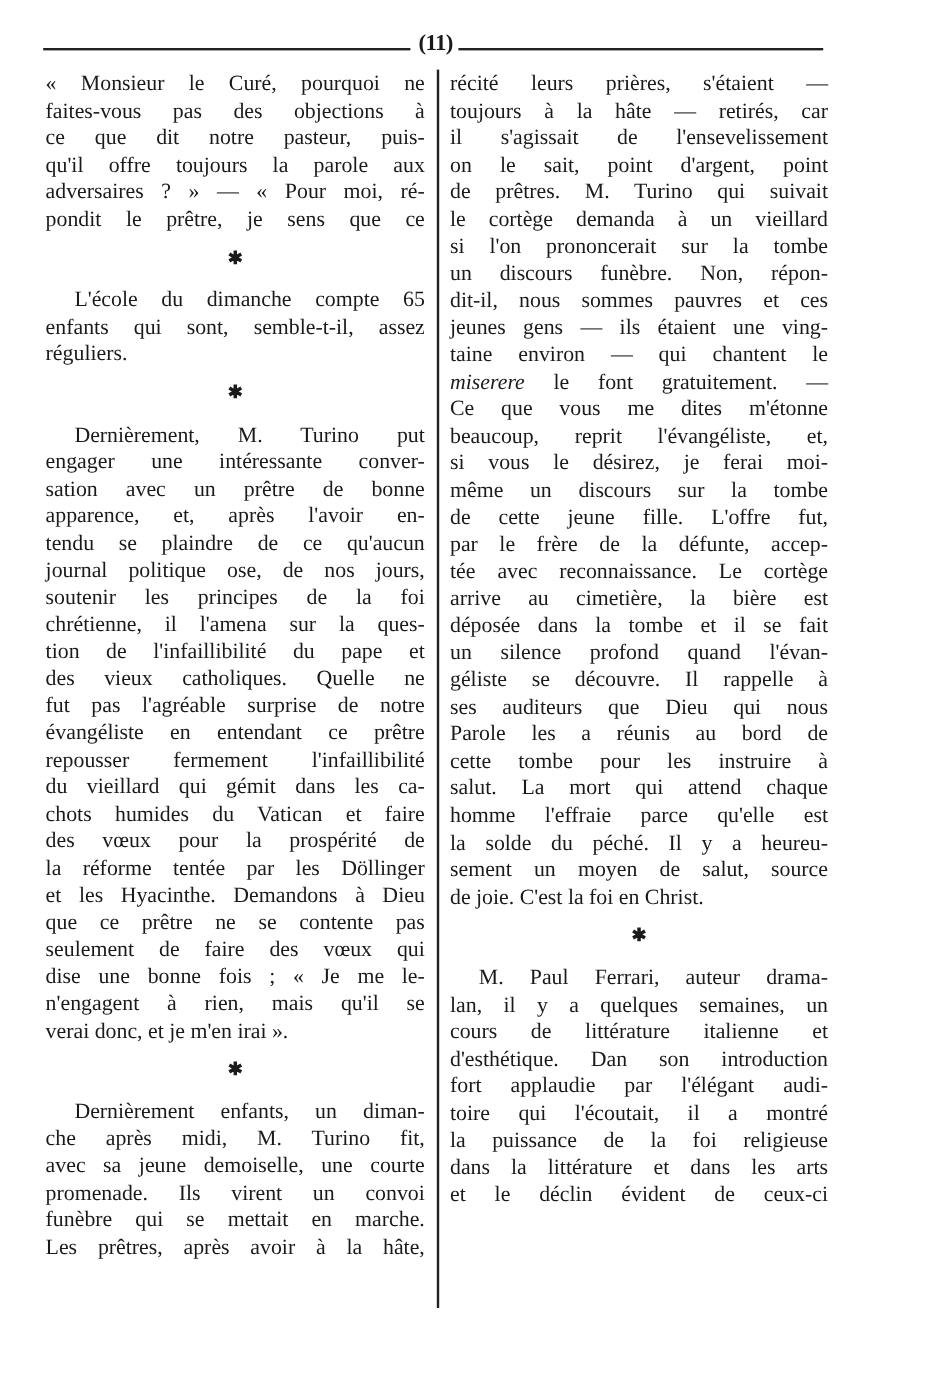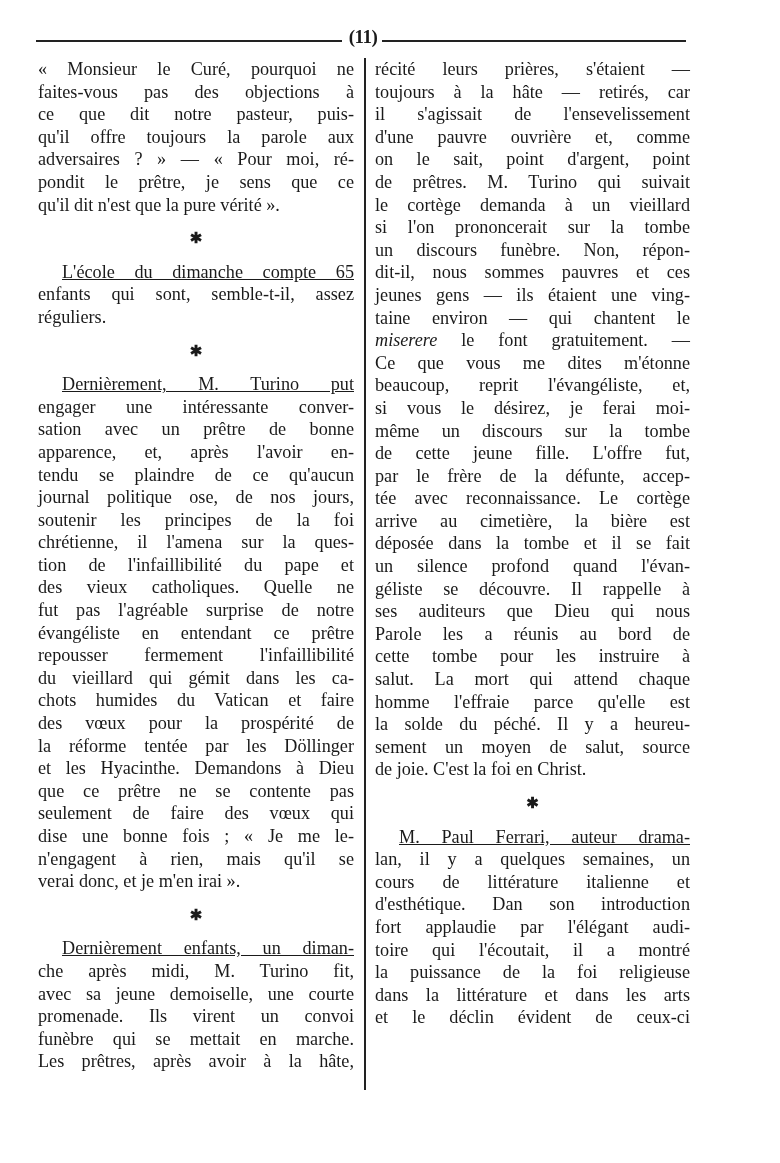--- a/index.html
+++ b/index.html
@@ -53,21 +53,21 @@
     .line {
       display: block;
       white-space: nowrap;
       text-align: justify;
       text-align-last: justify;
       height: 22.6px;
     }
     .line.last {
       text-align-last: left;
     }
-    .line.indent { padding-left: 24px; text-decoration: underline; }
+    .line.indent { padding-left: 24px; }
     .sep {
       display: block;
       text-align: center;
       height: 22.6px;
       font-size: 15px;
       font-weight: bold;
       line-height: 22.6px;
     }
     .gap { display: block; height: 11px; }
     .divider {
@@ -92,21 +92,20 @@
 <div class="divider"></div>
 
 <div class="col left">
   <div>
     <span class="line">« Monsieur le Curé, pourquoi ne</span>
     <span class="line">faites-vous pas des objections à</span>
     <span class="line">ce que dit notre pasteur, puis-</span>
     <span class="line">qu'il offre toujours la parole aux</span>
     <span class="line">adversaires ? » — « Pour moi, ré-</span>
     <span class="line">pondit le prêtre, je sens que ce</span>
-    <span class="line last">qu'il dit n'est que la pure vérité ».</span>
   </div>
   <span class="gap"></span>
   <span class="sep">✱</span>
   <span class="gap"></span>
   <div>
     <span class="line indent">L'école du dimanche compte 65</span>
     <span class="line">enfants qui sont, semble-t-il, assez</span>
     <span class="line last">réguliers.</span>
   </div>
   <span class="gap"></span>
@@ -148,21 +147,20 @@
     <span class="line">funèbre qui se mettait en marche.</span>
     <span class="line">Les prêtres, après avoir à la hâte,</span>
   </div>
 </div>
 
 <div class="col right">
   <div>
     <span class="line">récité leurs prières, s'étaient —</span>
     <span class="line">toujours à la hâte — retirés, car</span>
     <span class="line">il s'agissait de l'ensevelissement</span>
-    <span class="line">d'une pauvre ouvrière et, comme</span>
     <span class="line">on le sait, point d'argent, point</span>
     <span class="line">de prêtres. M. Turino qui suivait</span>
     <span class="line">le cortège demanda à un vieillard</span>
     <span class="line">si l'on prononcerait sur la tombe</span>
     <span class="line">un discours funèbre. Non, répon-</span>
     <span class="line">dit-il, nous sommes pauvres et ces</span>
     <span class="line">jeunes gens — ils étaient une ving-</span>
     <span class="line">taine environ — qui chantent le</span>
     <span class="line"><em class="it">miserere</em><span> le font gratuitement. —</span></span>
     <span class="line">Ce que vous me dites m'étonne</span>

